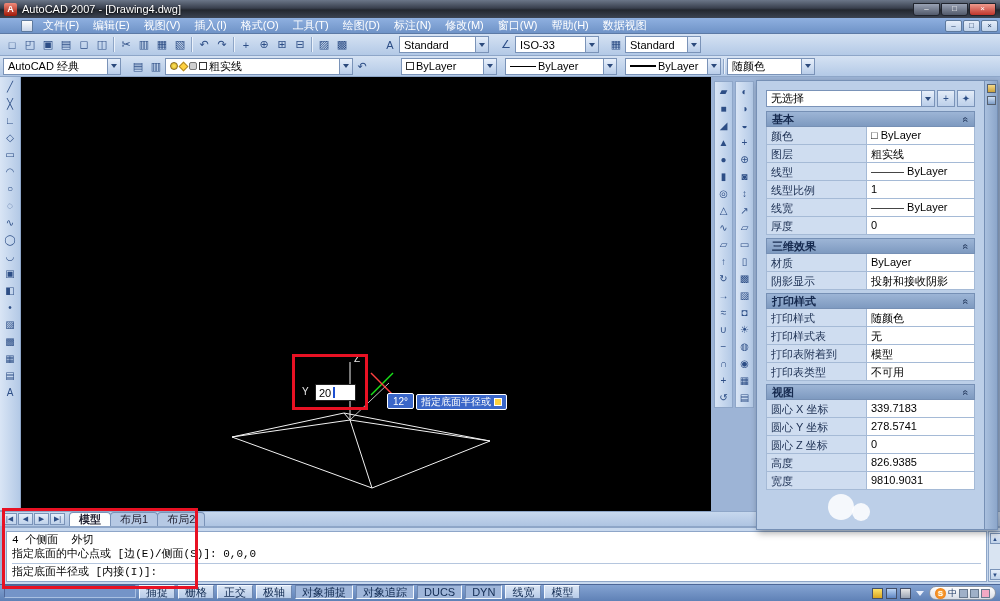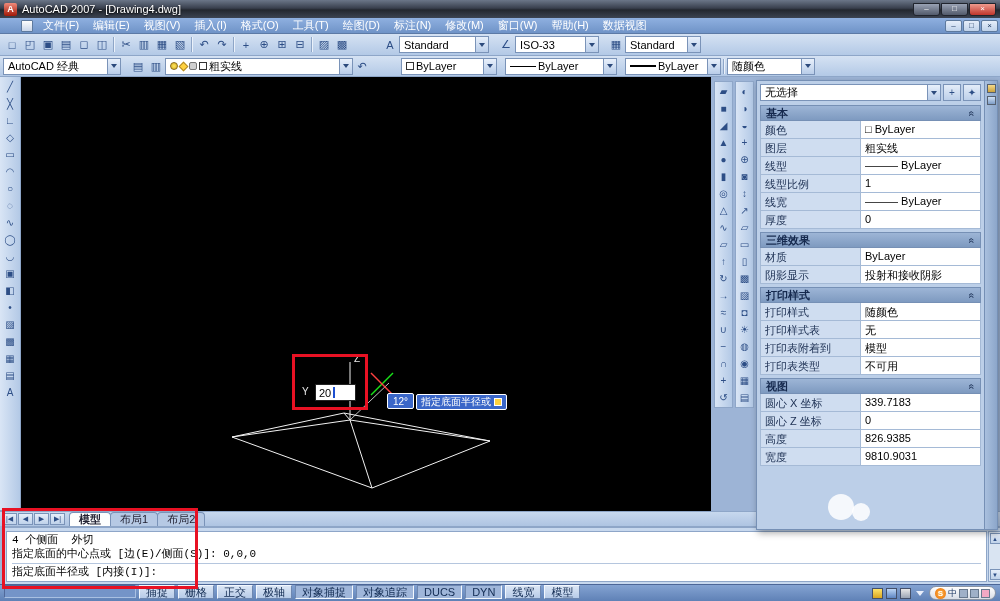--- a/index.html
+++ b/index.html
@@ -73,21 +73,21 @@
   .caret { width:2px; height:11px; background:#1c4fd0; margin-left:2px; }
   .dyn-chip { position:absolute; height:16px; background:#3a66c8; border:1px solid #fff; color:#fff;
     font-size:10px; display:flex; align-items:center; justify-content:center; border-radius:2px; z-index:3; }
   .angle-chip { left:366px; top:316px; width:27px; }
   .dyn-tooltip { left:395px; top:317px; padding:0 4px; gap:3px; }
   .tt-key { width:8px; height:8px; background:#ffd23e; border:1px solid #fff; flex:0 0 auto; }
 
   
   .palette { position:absolute; left:756px; top:80px; width:242px; height:450px; z-index:5;
     background:#bccfe8; border:1px solid #7690b5; box-shadow:2px 3px 7px rgba(0,0,0,.35); display:flex; }
-  .pal-content { flex:1; padding:3px; overflow:hidden; }
+  .pal-content { flex:1; padding:9px; overflow:hidden; }
   .pal-strip { width:13px; background:linear-gradient(90deg,#a9c0de,#8ca6ca); border-left:1px solid #7690b5;
     display:flex; flex-direction:column; align-items:center; padding-top:3px; gap:3px; }
   .strip-btn { width:9px; height:9px; border:1px solid #55606f; }
   .strip-btn.b1 { background:linear-gradient(#f4d98a,#caa23f); }
   .strip-btn.b2 { background:linear-gradient(#cfe0f4,#7d9cc6); }
   .pal-head { display:flex; gap:2px; margin-bottom:4px; align-items:center; }
   .pal-head .combo { flex:1; }
   .pal-btn { width:18px; height:17px; background:linear-gradient(#e3ecf8,#bdd0ea); border:1px solid #7a93b8;
     display:flex; align-items:center; justify-content:center; font-size:10px; color:#2d4e86; }
   .pal-sec-head { height:16px; background:linear-gradient(#9db5d6,#7e9ac0); border:1px solid #7690b5;
@@ -459,20 +459,24 @@
 
       <div class="pal-sec-head">
         <span>视图</span>
         <span class="chev">«</span>
       </div>
       <div class="pal-row">
           <div class="pal-label">圆心 X 坐标</div>
           <div class="pal-value">339.7183</div>
         </div>
         <div class="pal-row">
+          <div class="pal-label">圆心 Y 坐标</div>
+          <div class="pal-value">278.5741</div>
+        </div>
+        <div class="pal-row">
           <div class="pal-label">圆心 Z 坐标</div>
           <div class="pal-value">0</div>
         </div>
         <div class="pal-row">
           <div class="pal-label">高度</div>
           <div class="pal-value">826.9385</div>
         </div>
         <div class="pal-row">
           <div class="pal-label">宽度</div>
           <div class="pal-value">9810.9031</div>

